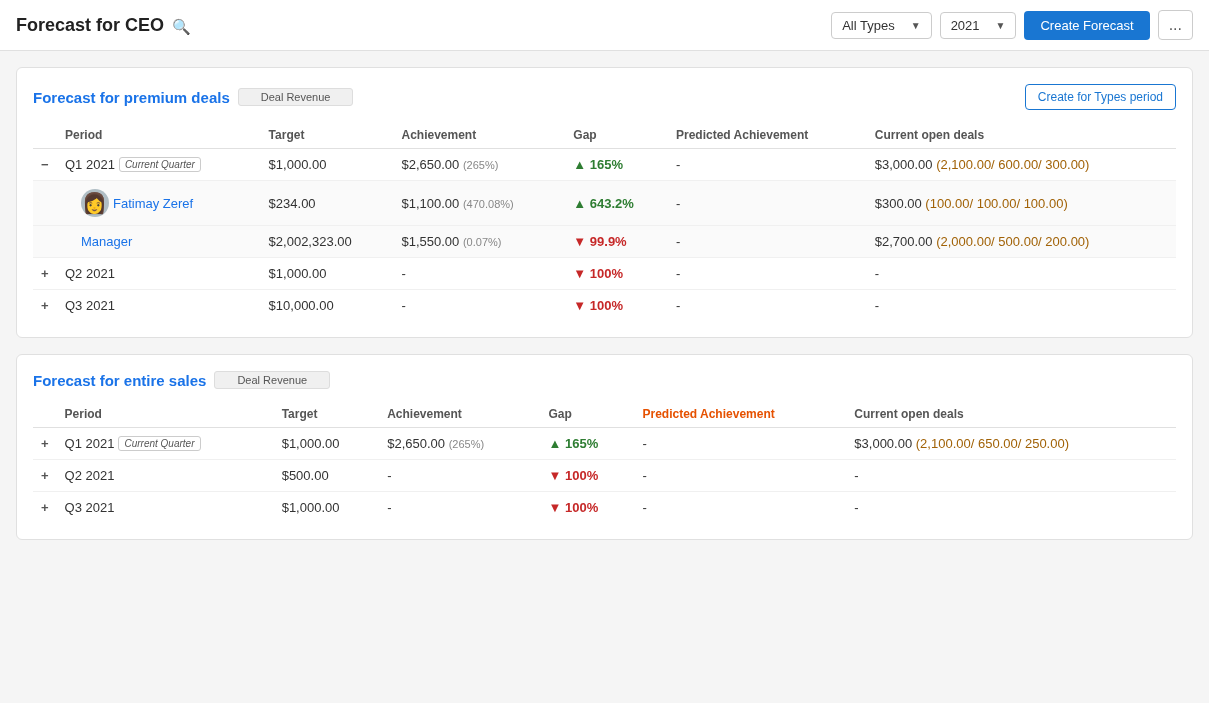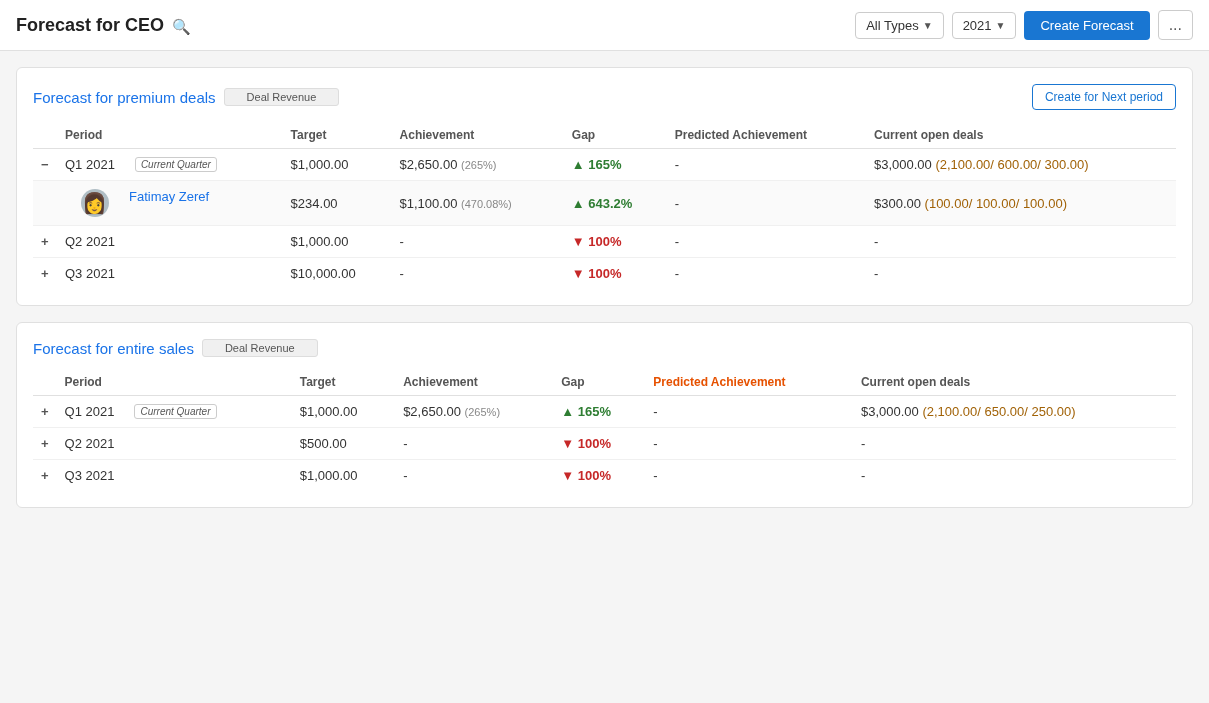--- a/index.html
+++ b/index.html
@@ -29,21 +29,21 @@
       font-size: 15px;
     }
     .header-right {
       display: flex;
       align-items: center;
       gap: 8px;
     }
     .dropdown-btn {
       display: flex;
       align-items: center;
-      gap: 4px;
+      gap: 16px;
       border: 1px solid #ccc;
       background: #fff;
       padding: 5px 10px;
       border-radius: 4px;
       cursor: pointer;
       font-size: 13px;
       color: #333;
     }
     .dropdown-btn .arrow { font-size: 10px; color: #555; }
     .create-forecast-btn {
@@ -86,21 +86,21 @@
       justify-content: space-between;
       margin-bottom: 12px;
     }
     .section-header-left {
       display: flex;
       align-items: center;
       gap: 8px;
     }
     .section-title {
       font-size: 15px;
-      font-weight: normal;
+      font-weight: bold;
       color: #1a73e8;
     }
     .badge {
       background: #f0f0f0;
       border: 1px solid #ddd;
       border-radius: 3px;
       padding: 2px 22px;
       font-size: 11px;
       color: #555;
     }
@@ -134,22 +134,22 @@
     }
     tbody tr:last-child {
       border-bottom: none;
     }
     tbody td {
       padding: 8px 8px;
       vertical-align: middle;
     }
     .period-cell {
       display: flex;
-      align-items: flex-start;
-      gap: 20px;
+      align-items: center;
+      gap: 4px;
     }
     .current-quarter-badge {
       border: 1px solid #ccc;
       border-radius: 3px;
       padding: 1px 5px;
       font-size: 10px;
       color: #555;
       background: #fff;
       font-style: italic;
     }
@@ -213,21 +213,21 @@
 </div>
 
 <div class="main-content">
 
   <div class="forecast-section">
     <div class="section-header">
       <div class="section-header-left">
         <span class="section-title">Forecast for premium deals</span>
         <span class="badge">Deal Revenue</span>
       </div>
-      <button class="create-next-period-btn">Create for Next period</button>
+      <button class="create-next-period-btn">Create for Types period</button>
     </div>
     <table>
       <thead>
         <tr>
           <th style="width:20px"></th>
           <th>Period</th>
           <th>Target</th>
           <th>Achievement</th>
           <th>Gap</th>
           <th>Predicted Achievement</th>
@@ -261,20 +261,33 @@
               <span class="link-text">Fatimay Zeref</span>
             </div>
           </td>
           <td>$234.00</td>
           <td>$1,100.00 <span class="achievement-pct">(470.08%)</span></td>
           <td><span class="gap-green">▲ 643.2%</span></td>
           <td>-</td>
           <td>$300.00 <span class="open-deals-blue">(100.00/ 100.00/ 100.00)</span></td>
         </tr>
 
+        <tr class="sub-row">
+          <td></td>
+          <td>
+            <div class="period-cell" style="padding-left:16px;">
+              <span class="link-text">Manager</span>
+            </div>
+          </td>
+          <td>$2,002,323.00</td>
+          <td>$1,550.00 <span class="achievement-pct">(0.07%)</span></td>
+          <td><span class="gap-red">▼ 99.9%</span></td>
+          <td>-</td>
+          <td>$2,700.00 <span class="open-deals-blue">(2,000.00/ 500.00/ 200.00)</span></td>
+        </tr>
 
         <tr>
           <td style="cursor:pointer;font-weight:bold;color:#555;">+</td>
           <td>Q2 2021</td>
           <td>$1,000.00</td>
           <td>-</td>
           <td><span class="gap-red">▼ 100%</span></td>
           <td>-</td>
           <td>-</td>
         </tr>

